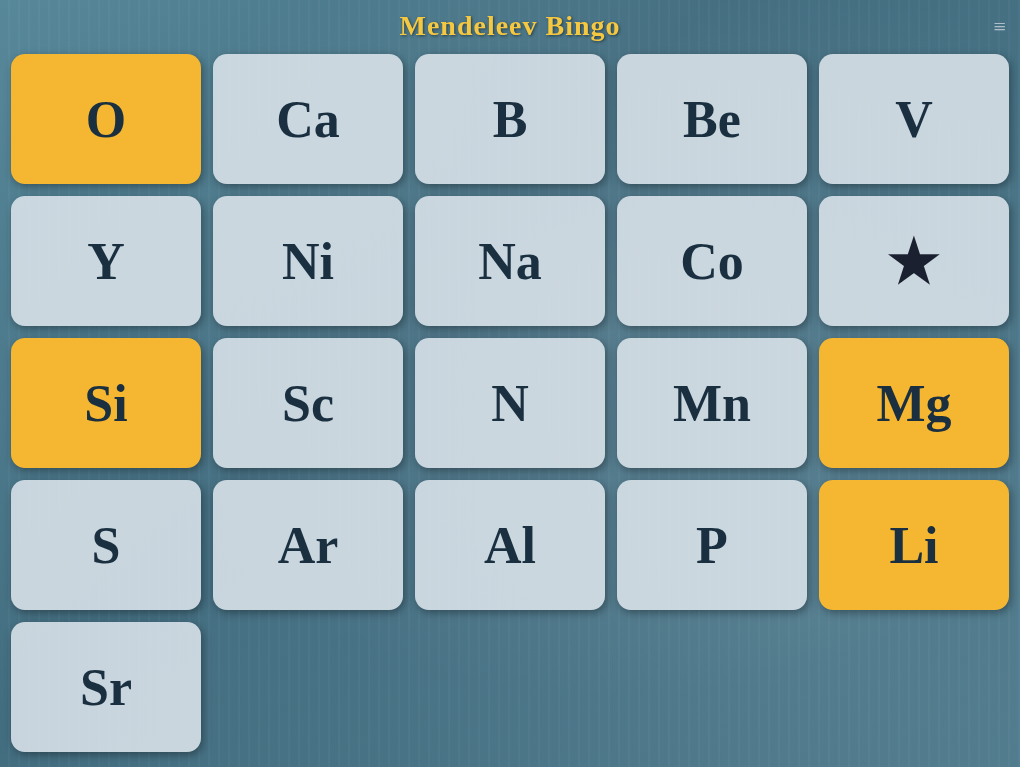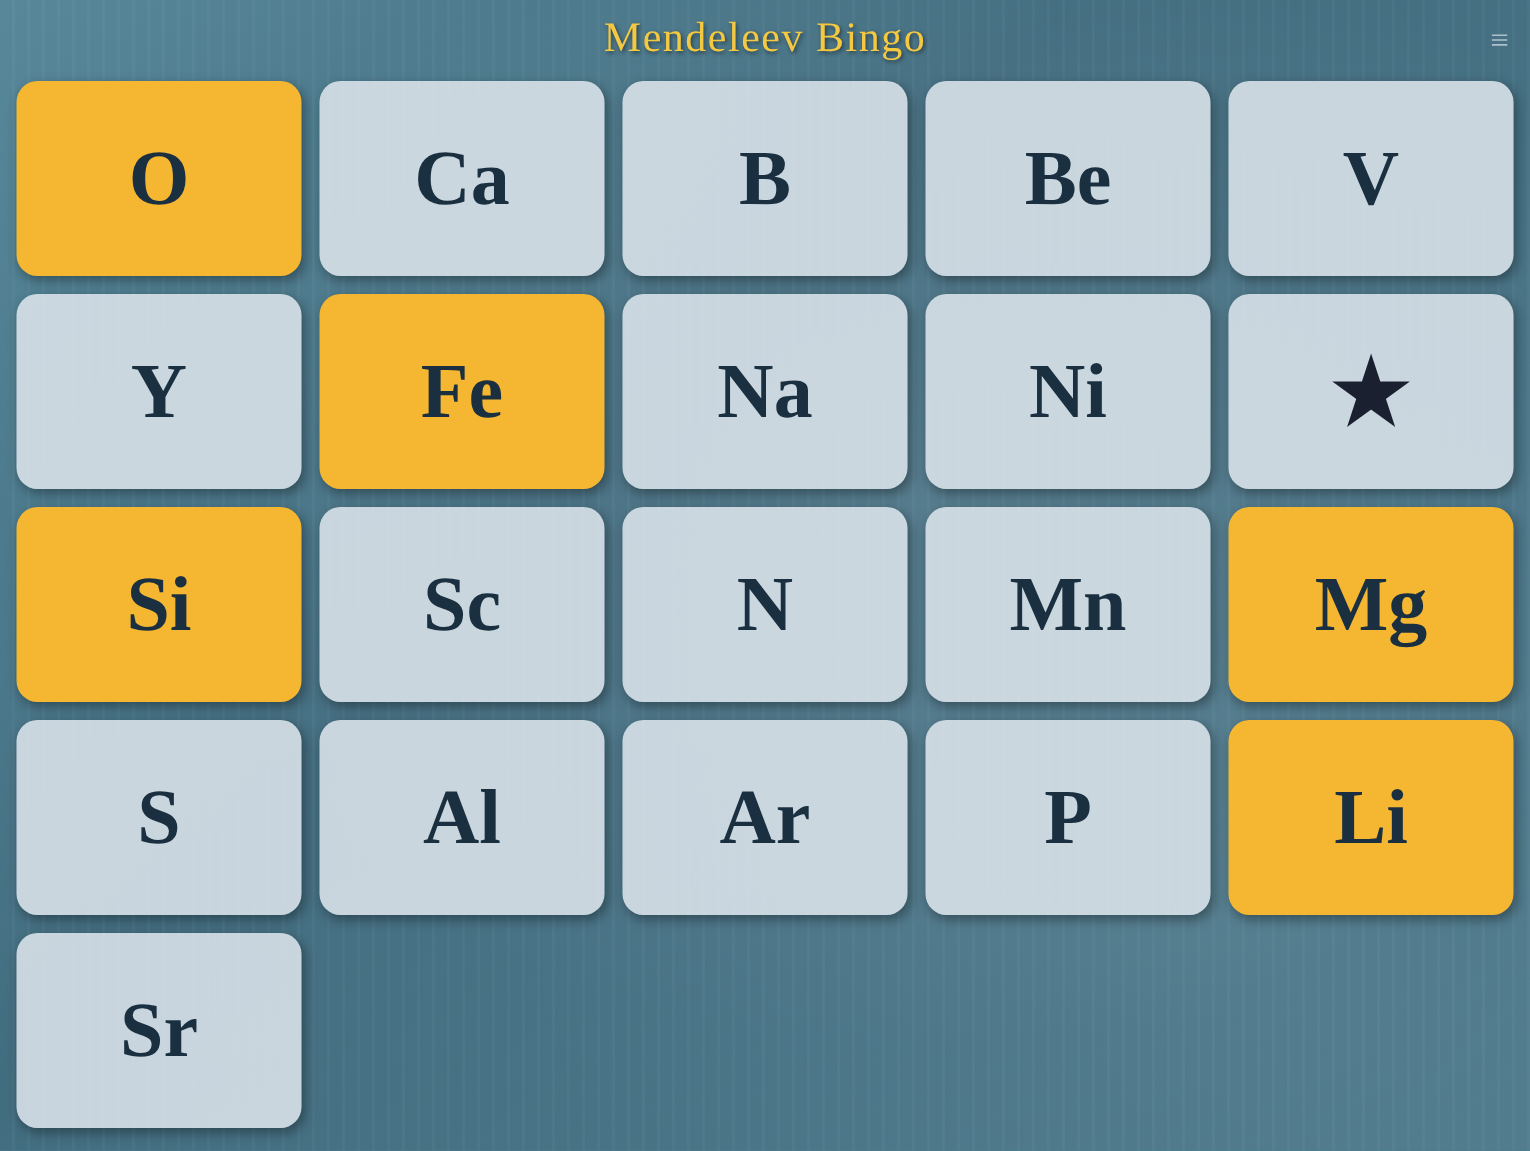--- a/index.html
+++ b/index.html
@@ -44,21 +44,21 @@
           rgba(255,255,255,0.03) 10px
         );
       z-index: 0;
     }
 
     .title {
       position: relative;
       z-index: 1;
       color: #f5c842;
       font-size: 28px;
-      font-weight: normal;
+      font-weight: bold;
       letter-spacing: 1px;
       margin-bottom: 12px;
       text-shadow: 1px 1px 3px rgba(0,0,0,0.5);
     }
 
     .menu-icon {
       position: absolute;
       top: 14px;
       right: 14px;
       z-index: 10;
@@ -112,28 +112,28 @@
 
 <div class="menu-icon">≡</div>
 
 <div class="grid" id="grid-container">
 <div class="cell cell-gold">O</div>
     <div class="cell cell-normal">Ca</div>
     <div class="cell cell-normal">B</div>
     <div class="cell cell-normal">Be</div>
     <div class="cell cell-normal">V</div>
     <div class="cell cell-normal">Y</div>
-    <div class="cell cell-gold">Fe</div>
+    <div class="cell cell-normal">Ni</div>
     <div class="cell cell-normal">Na</div>
-    <div class="cell cell-normal">Ni</div>
+    <div class="cell cell-normal">Co</div>
     <div class="cell cell-star">★</div>
     <div class="cell cell-gold">Si</div>
     <div class="cell cell-normal">Sc</div>
     <div class="cell cell-normal">N</div>
     <div class="cell cell-normal">Mn</div>
     <div class="cell cell-gold">Mg</div>
     <div class="cell cell-normal">S</div>
+    <div class="cell cell-normal">Ar</div>
     <div class="cell cell-normal">Al</div>
-    <div class="cell cell-normal">Ar</div>
     <div class="cell cell-normal">P</div>
     <div class="cell cell-gold">Li</div>
     <div class="cell cell-normal">Sr</div>
   </div>
 
 </body></html>

